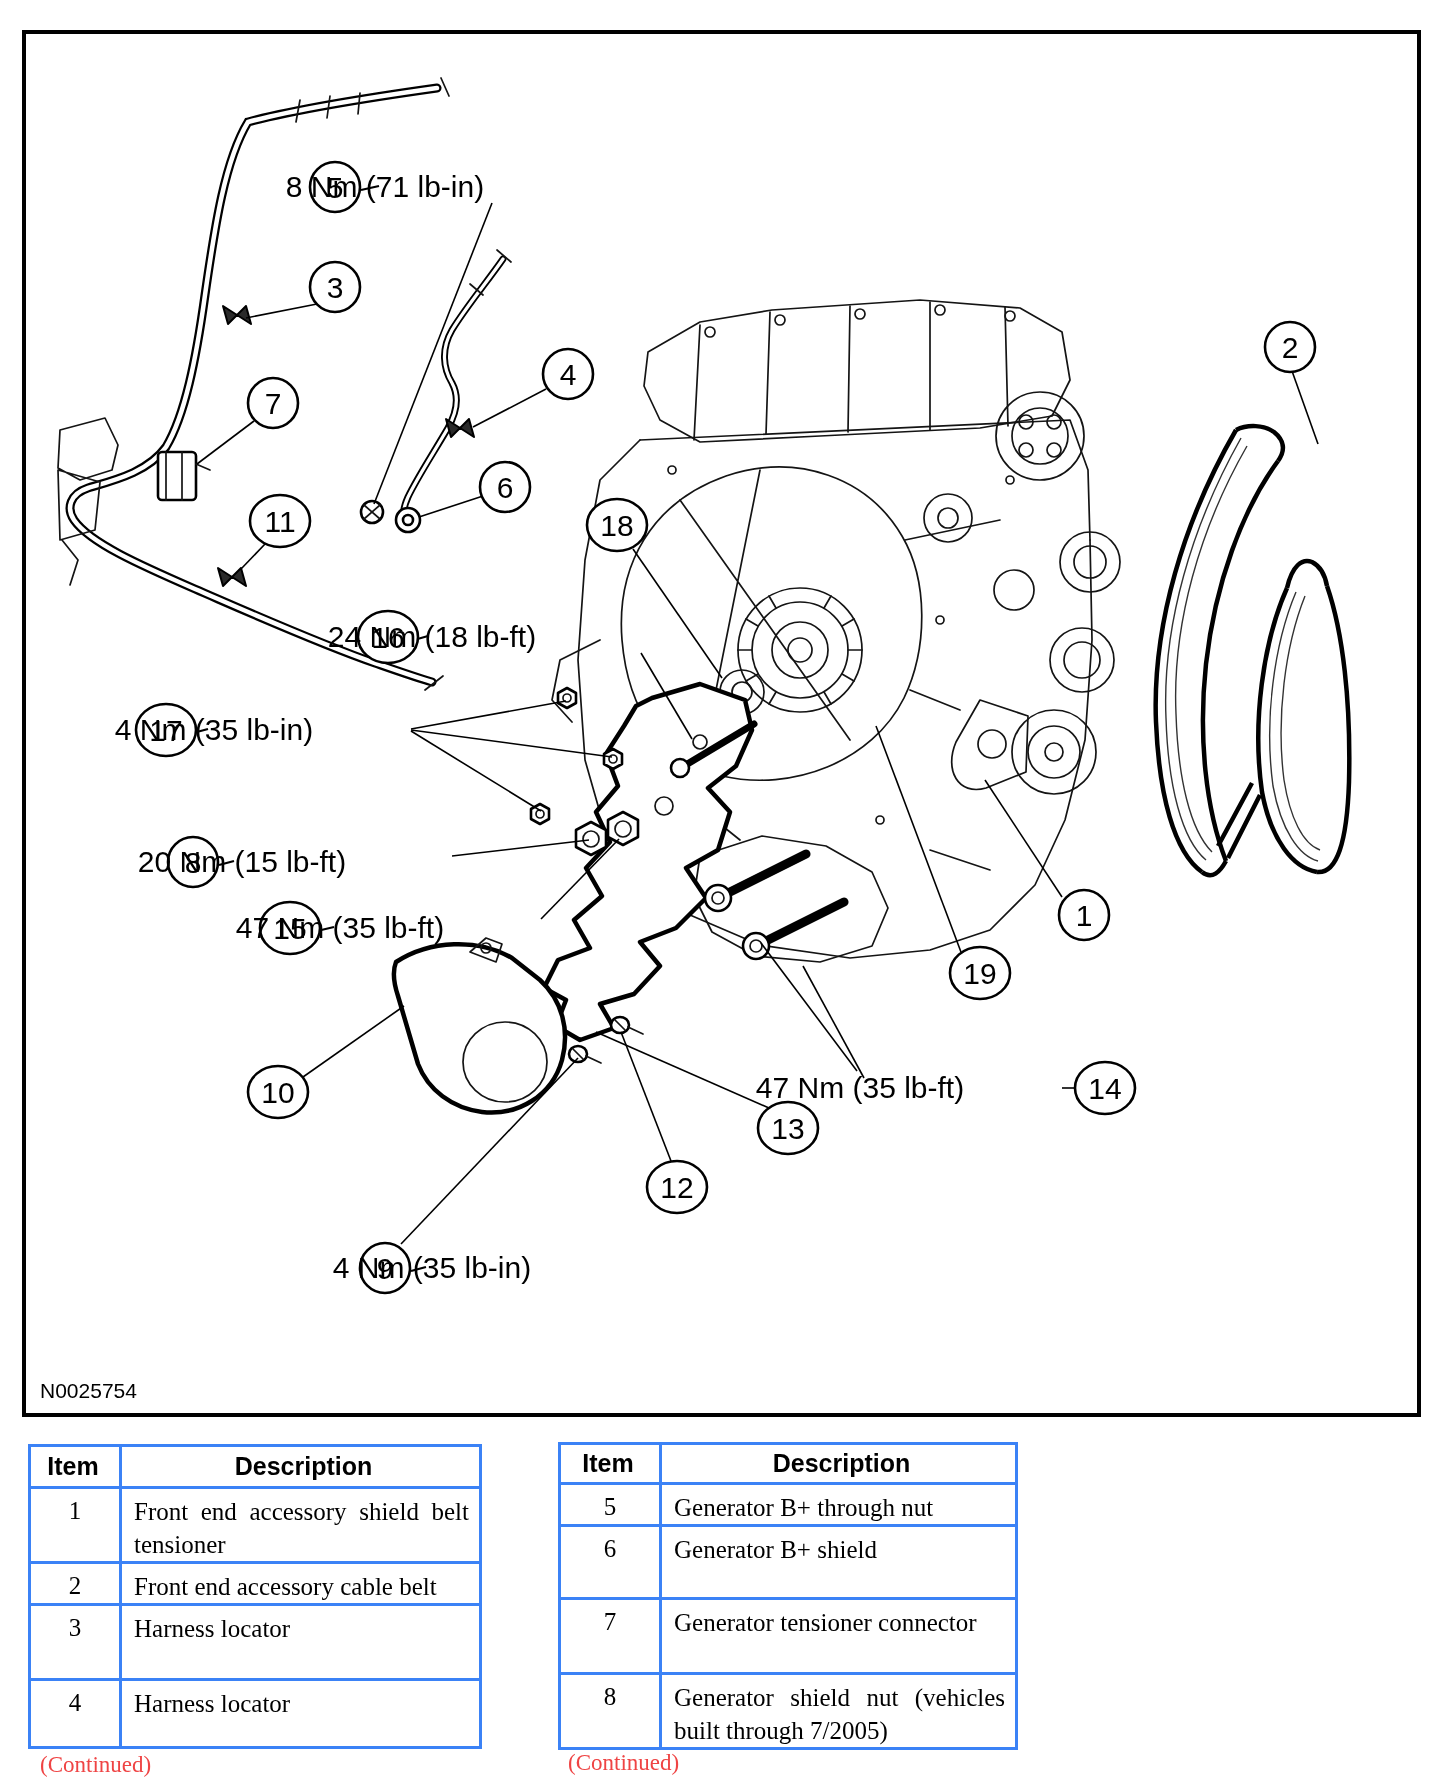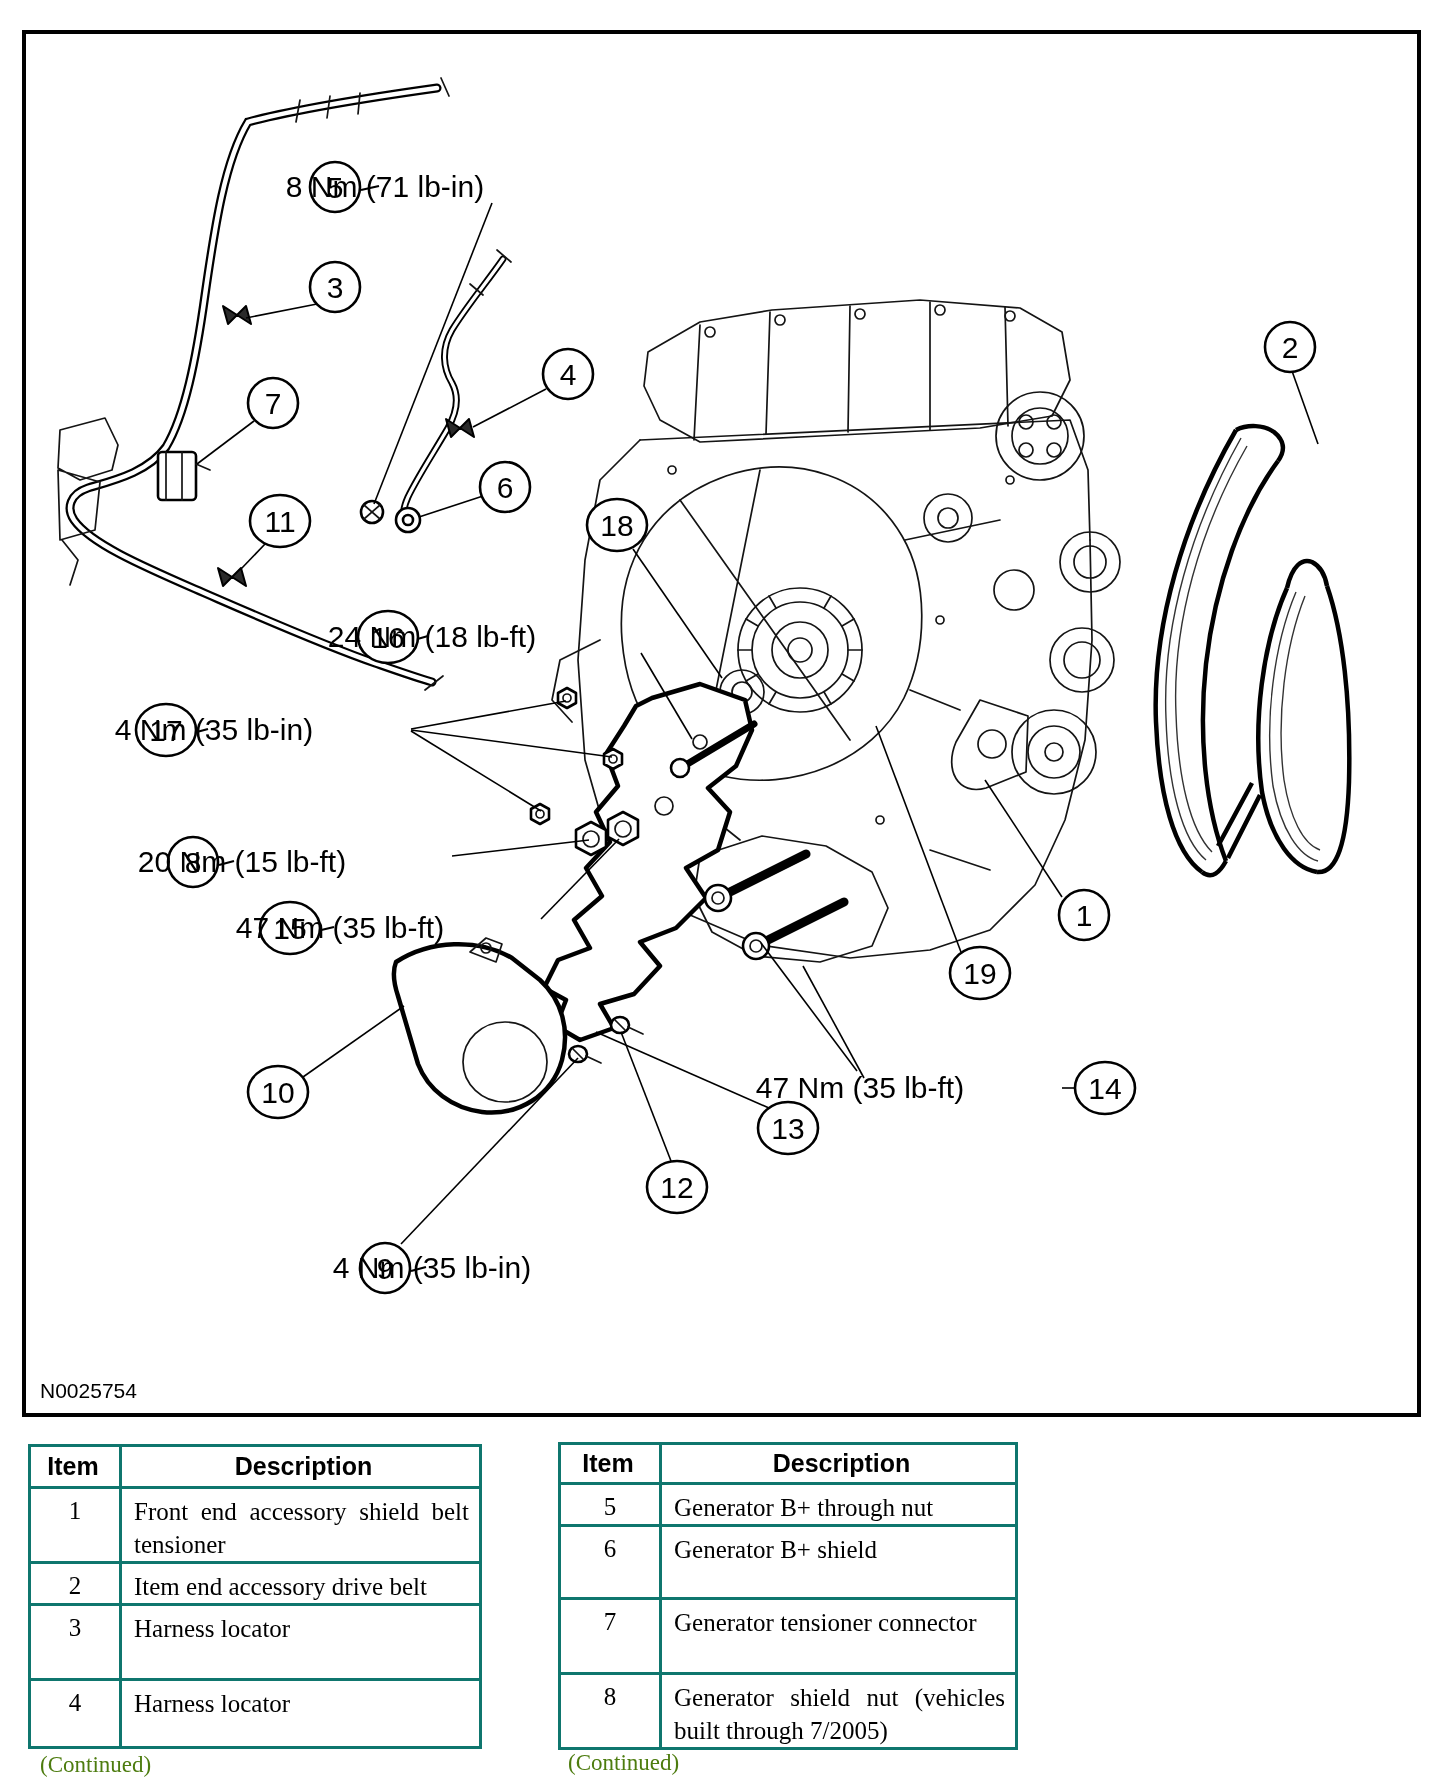--- a/index.html
+++ b/index.html
@@ -15,27 +15,27 @@
   .belt-rib{stroke:#333;stroke-width:1.4;fill:none;}
   .hw{stroke:#000;stroke-width:2.6;fill:#fff;stroke-linejoin:round;}
   .hw-dark{stroke:#000;stroke-width:2;fill:#2a2a2a;stroke-linejoin:round;}
   .leader{stroke:#000;stroke-width:1.6;fill:none;}
   .tick{stroke:#000;stroke-width:2.2;fill:none;}
   .callout ellipse{fill:#fff;stroke:#000;stroke-width:2.6;}
   .callout text{font:30px "Liberation Sans",sans-serif;fill:#000;text-anchor:middle;}
   .torque-label{font:29px "Liberation Sans",sans-serif;fill:#000;}
   .fig-id{font:21px "Liberation Sans",sans-serif;fill:#000;}
   .parts-table{position:absolute;border-collapse:collapse;table-layout:fixed;background:#fff;}
-  .parts-table th,.parts-table td{border:3px solid #0f766e;overflow:hidden;}
+  .parts-table th,.parts-table td{border:3px solid #3b82f6;overflow:hidden;}
   .parts-table th{font:bold 25px "Liberation Sans",sans-serif;text-align:center;padding:4px 6px 4px 12px;}
   .parts-table th.item-h{text-align:center;padding-left:2px;}
   .parts-table td{font:25px "Liberation Serif",serif;vertical-align:top;}
   .parts-table td.item-c{text-align:center;padding-top:8px;}
   .parts-table td.desc-c{padding:6px 10px 0 12px;text-align:justify;line-height:1.32;}
-  .continued{position:absolute;font:23px "Liberation Serif",serif;color:#4d7c0f;}
+  .continued{position:absolute;font:23px "Liberation Serif",serif;color:#ef4444;}
 </style>
 </head>
 <body>
 
 <svg id="diagram-svg" width="1456" height="1420" viewBox="0 0 1456 1420" xmlns="http://www.w3.org/2000/svg">
 
   <rect x="24" y="32" width="1395" height="1383" fill="none" stroke="#000" stroke-width="4"></rect>
 
   <g>
 
@@ -305,21 +305,21 @@
         <th>Description</th>
       </tr>
     </thead>
     <tbody>
       <tr style="height: 75px;">
         <td class="item-c">1</td>
         <td class="desc-c">Front end accessory shield belt tensioner</td>
       </tr>
       <tr style="height: 40px;">
         <td class="item-c">2</td>
-        <td class="desc-c">Item end accessory drive belt</td>
+        <td class="desc-c">Front end accessory cable belt</td>
       </tr>
       <tr style="height: 75px;">
         <td class="item-c">3</td>
         <td class="desc-c">Harness locator</td>
       </tr>
       <tr style="height: 68px;">
         <td class="item-c">4</td>
         <td class="desc-c">Harness locator</td>
       </tr>
     </tbody>

